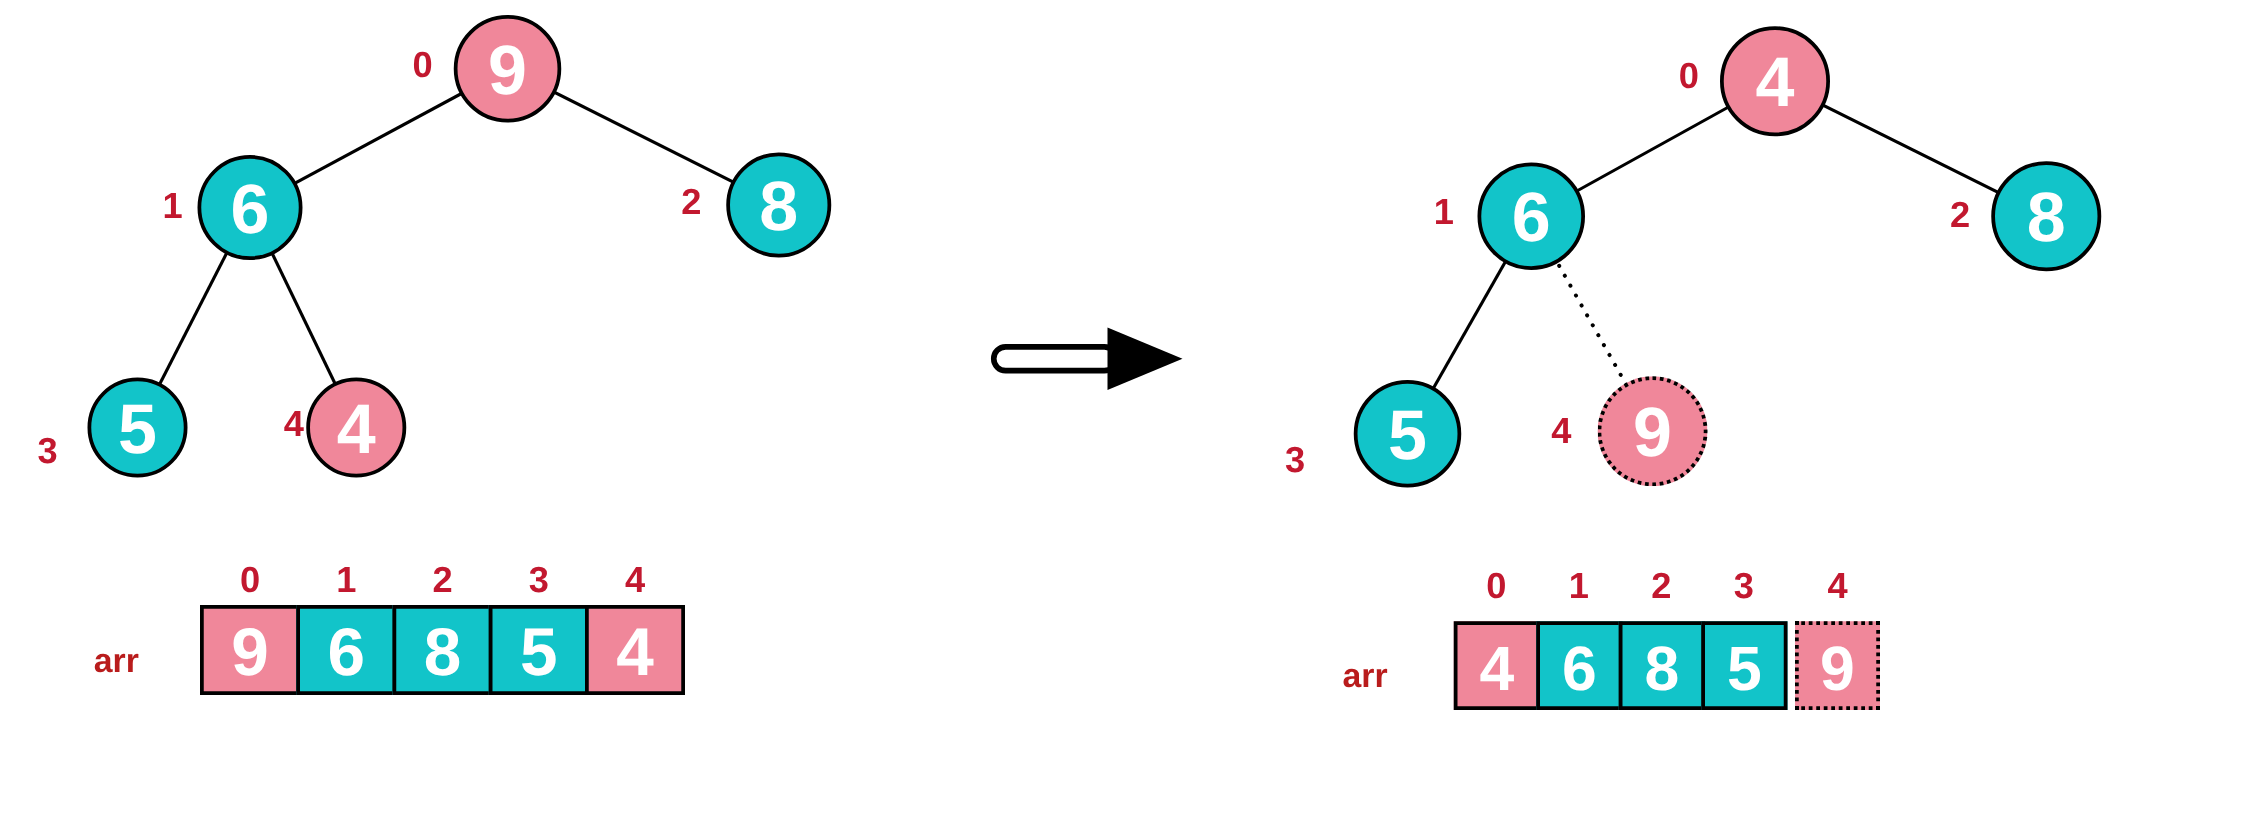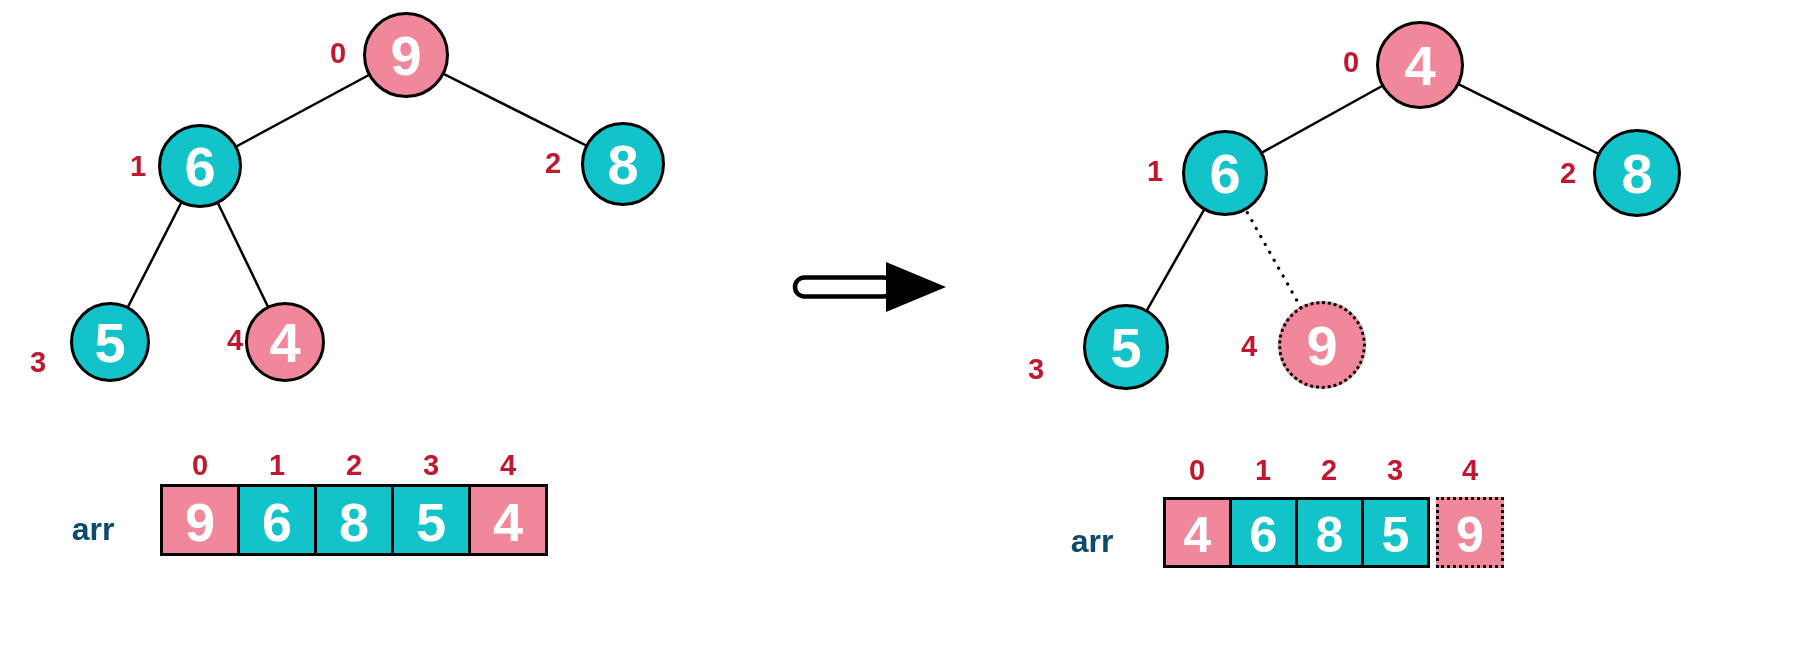--- a/index.html
+++ b/index.html
@@ -21,21 +21,21 @@
     position:absolute;z-index:3;color:#C2182F;font-size:29px;line-height:1;
     transform:translate(-50%,-50%);
   }
   .cell{
     position:absolute;z-index:2;border:3px solid #000;box-sizing:border-box;
     display:flex;align-items:center;justify-content:center;color:#fff;
   }
   .cell .cv{font-size:54px;line-height:1;transform:translateY(2px);}
   .cell.dottedcell{border:3px dotted #000;}
   .arrname{
-    position:absolute;z-index:3;color:#0c4a6e;font-size:32px;line-height:1;
+    position:absolute;z-index:3;color:#b91c1c;font-size:27px;line-height:1;
     transform:translate(-50%,-50%);letter-spacing:0px;
   }
 </style>
 </head>
 <body>
 
 <div class="canvas">
 
   <svg class="edges" viewBox="0 0 1800 654">
 

